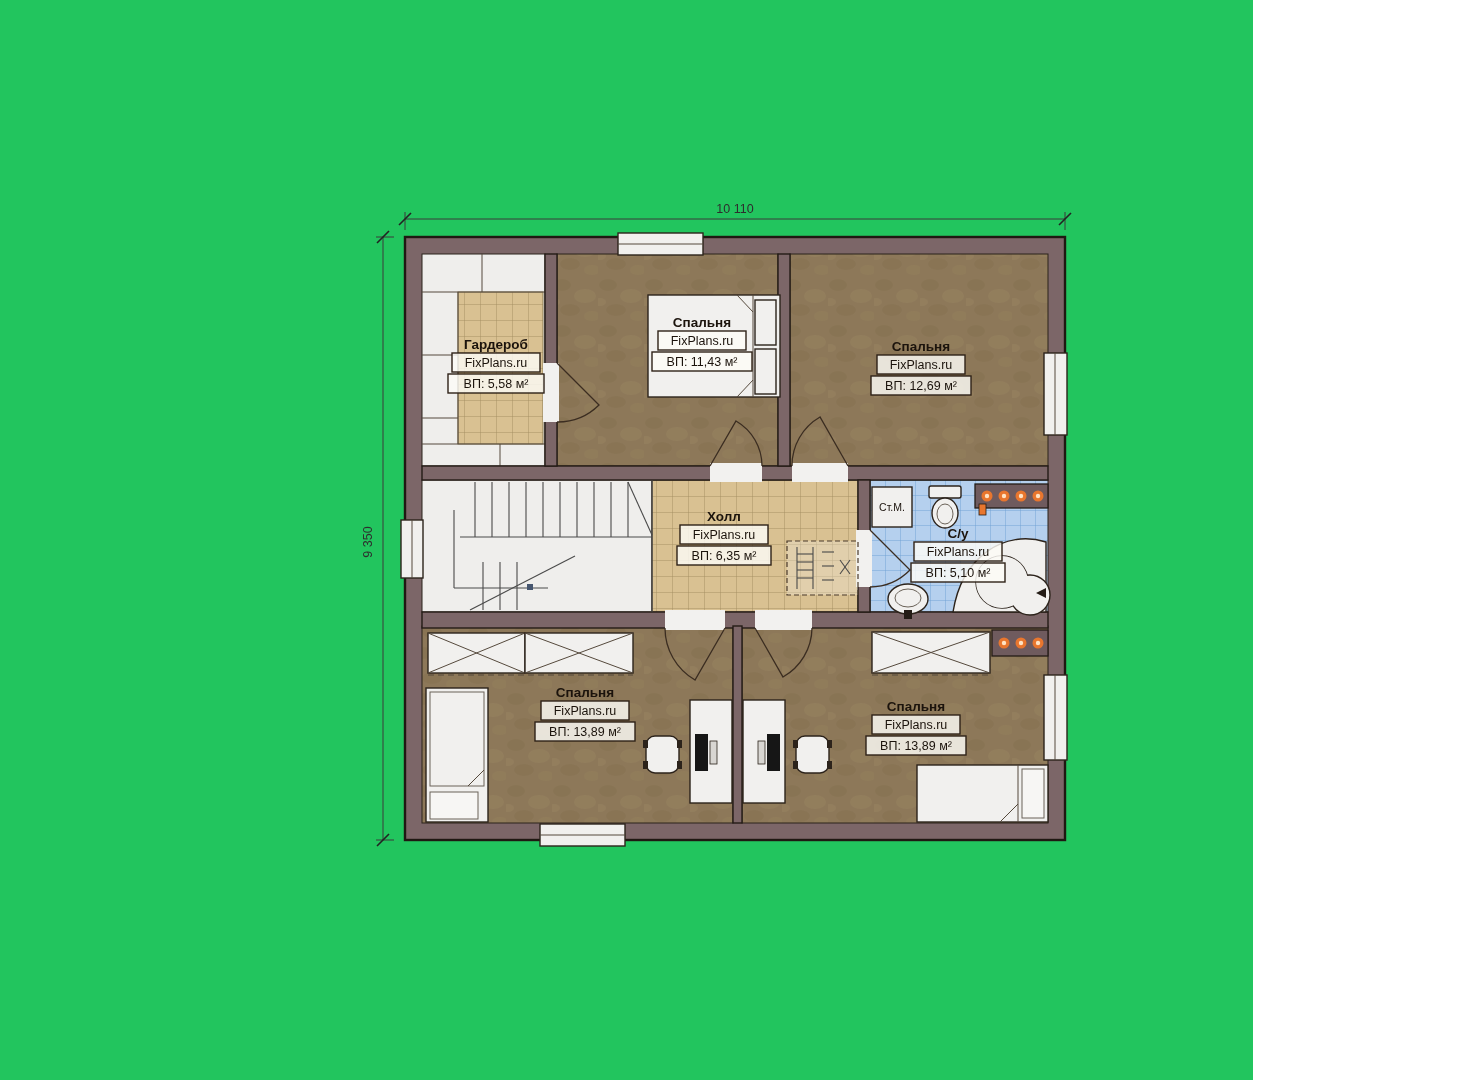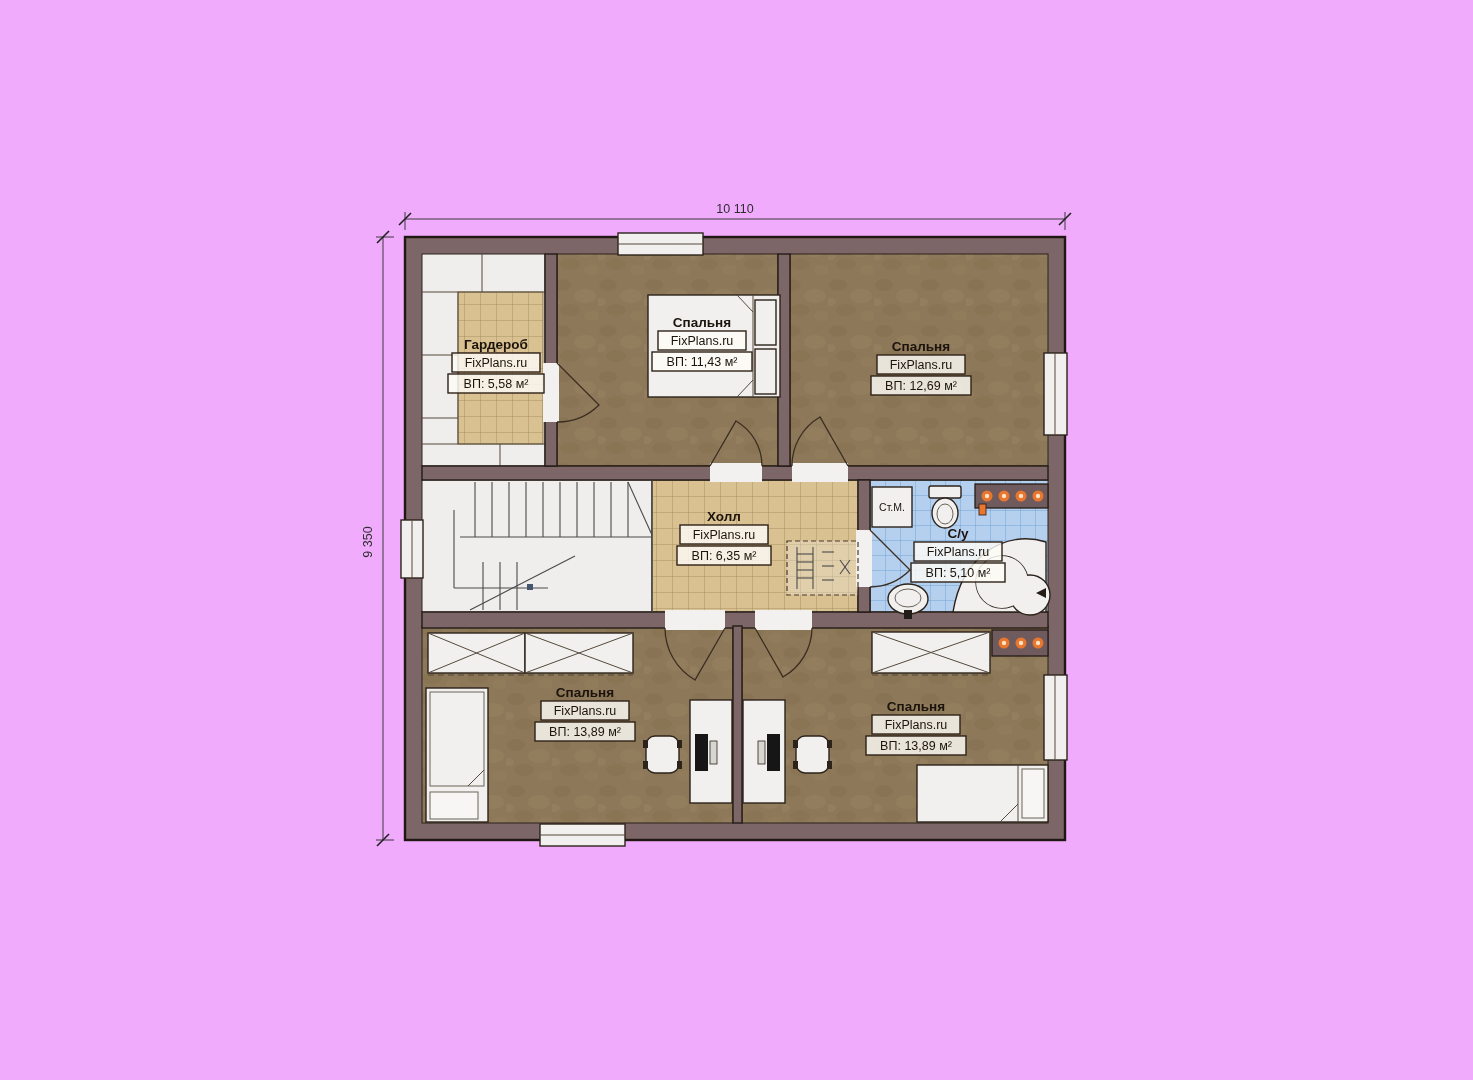--- a/index.html
+++ b/index.html
@@ -1,16 +1,16 @@
 <!DOCTYPE html>
 <html><head>
 <meta charset="utf-8">
 <style>
   html,body{margin:0;padding:0;background:#ffffff;}
-  #canvas{position:relative;width:1473px;height:1080px;background:#f0abfc;overflow:hidden;
+  #canvas{position:relative;width:1253px;height:1080px;background:#22c55e;overflow:hidden;
           font-family:"Liberation Sans", sans-serif;}
   svg text{font-family:"Liberation Sans", sans-serif;fill:#1b130c;}
   .room-name{font-size:13.5px;font-weight:bold;}
   .box-text{font-size:12.5px;}
   .small-text{font-size:10.5px;}
   .dim-text{font-size:12.5px;fill:#2e2e2e;}
   .lblbox{fill:rgba(252,251,247,0.82);stroke:#2e2117;stroke-width:1.4;}
   .wall{fill:#7c6668;stroke:#241c16;stroke-width:1.4;}
   .floor{stroke:#2b221b;stroke-width:1;}
   .furn{fill:#f1f0ee;stroke:#2c231b;stroke-width:1.4;}

